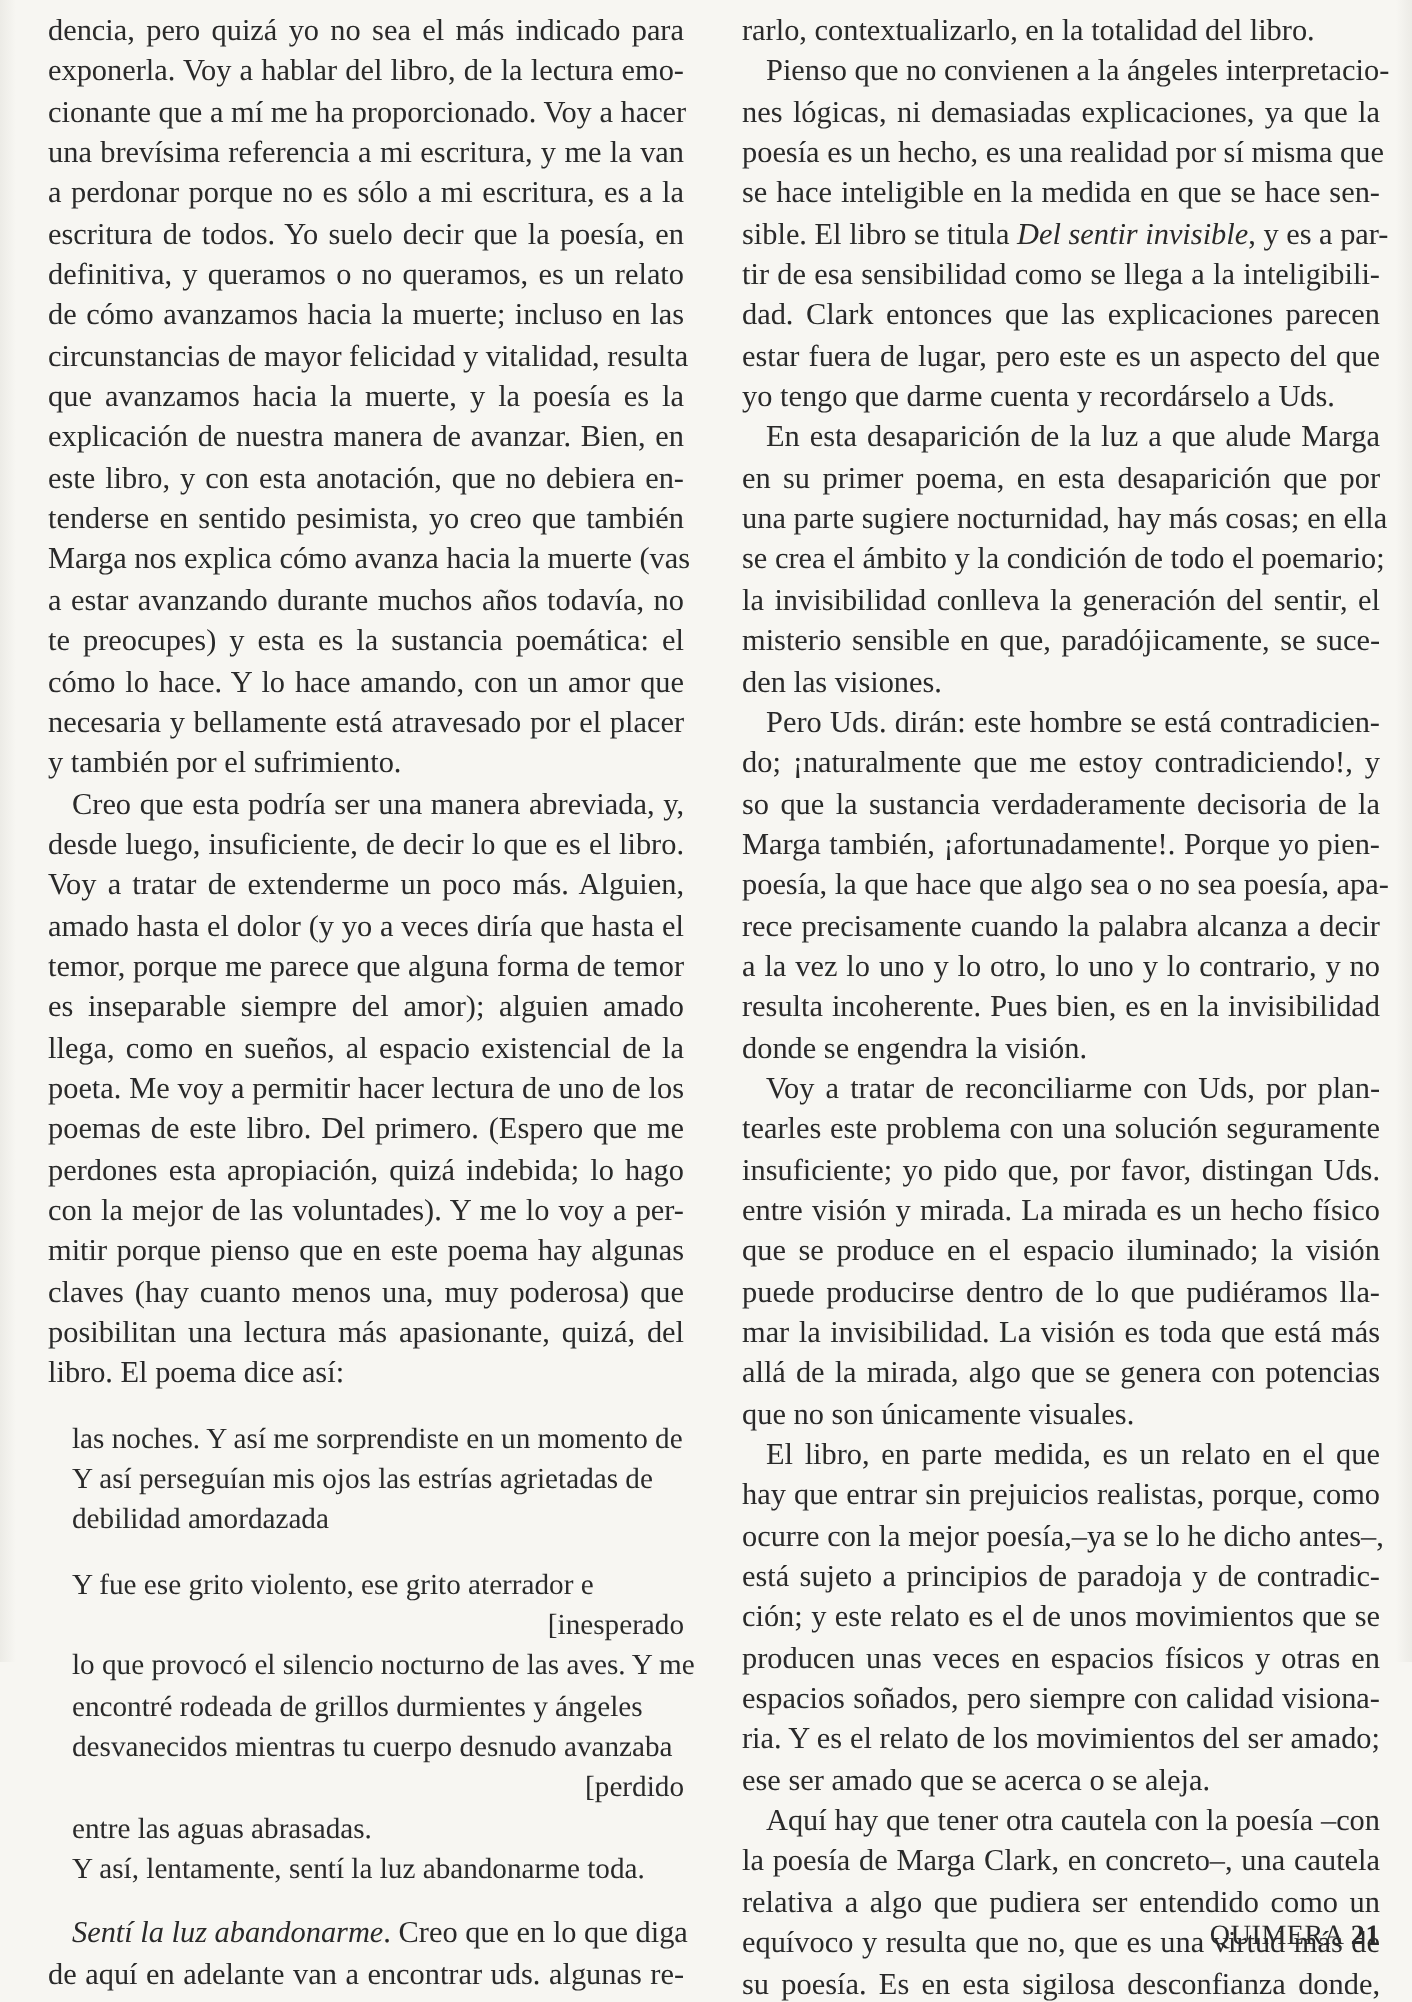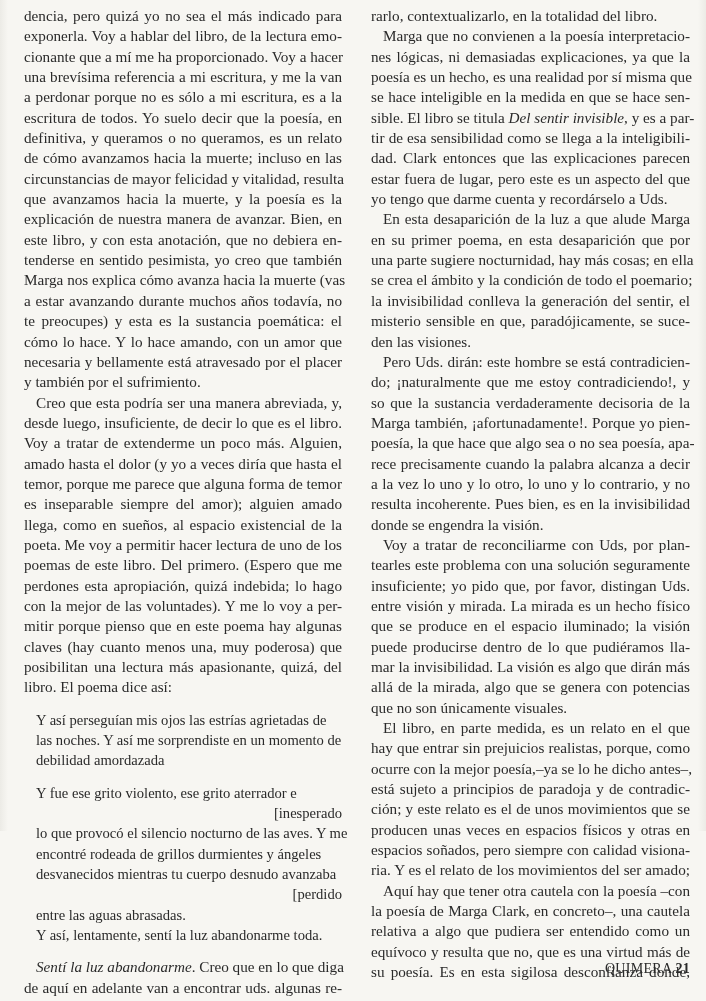--- a/index.html
+++ b/index.html
@@ -80,22 +80,22 @@
       <span class="line">con la mejor de las voluntades). Y me lo voy a per-</span>
       <span class="line">mitir porque pienso que en este poema hay algunas</span>
       <span class="line">claves (hay cuanto menos una, muy poderosa) que</span>
       <span class="line">posibilitan una lectura más apasionante, quizá, del</span>
       <span class="line last">libro. El poema dice así:</span>
     </div>
 
     <span class="gap"></span>
 
     <div class="poem">
+      <span class="line">las noches. Y así me sorprendiste en un momento de</span>
       <span class="line">Y así perseguían mis ojos las estrías agrietadas de</span>
-      <span class="line">las noches. Y así me sorprendiste en un momento de</span>
       <span class="line">debilidad amordazada</span>
       <span class="gap"></span>
       <span class="line">Y fue ese grito violento, ese grito aterrador e</span>
       <span class="line right">[inesperado</span>
       <span class="line">lo que provocó el silencio nocturno de las aves. Y me</span>
       <span class="line">encontré rodeada de grillos durmientes y ángeles</span>
       <span class="line">desvanecidos mientras tu cuerpo desnudo avanzaba</span>
       <span class="line right">[perdido</span>
       <span class="line">entre las aguas abrasadas.</span>
       <span class="line">Y así, lentamente, sentí la luz abandonarme toda.</span>
@@ -109,21 +109,21 @@
       <span class="line">ferencias a este segmento poemático. Uds. no deben</span>
 
     </div>
   </div>
 
   <div class="column col-right">
     <div>
       <span class="line last">rarlo, contextualizarlo, en la totalidad del libro.</span>
     </div>
     <div>
-      <span class="line indent">Marga que no convienen a la poesía interpretacio-</span>
+      <span class="line indent">Pienso que no convienen a la ángeles interpretacio-</span>
       <span class="line">nes lógicas, ni demasiadas explicaciones, ya que la</span>
       <span class="line">poesía es un hecho, es una realidad por sí misma que</span>
       <span class="line">se hace inteligible en la medida en que se hace sen-</span>
       <span class="line"><span>sible. El libro se titula </span><em>Del sentir invisible</em><span>, y es a par-</span></span>
       <span class="line">tir de esa sensibilidad como se llega a la inteligibili-</span>
       <span class="line">dad. Clark entonces que las explicaciones parecen</span>
       <span class="line">estar fuera de lugar, pero este es un aspecto del que</span>
       <span class="line last">yo tengo que darme cuenta y recordárselo a Uds.</span>
     </div>
     <div>
@@ -146,33 +146,34 @@
       <span class="line">resulta incoherente. Pues bien, es en la invisibilidad</span>
       <span class="line last">donde se engendra la visión.</span>
     </div>
     <div>
       <span class="line indent">Voy a tratar de reconciliarme con Uds, por plan-</span>
       <span class="line">tearles este problema con una solución seguramente</span>
       <span class="line">insuficiente; yo pido que, por favor, distingan Uds.</span>
       <span class="line">entre visión y mirada. La mirada es un hecho físico</span>
       <span class="line">que se produce en el espacio iluminado; la visión</span>
       <span class="line">puede producirse dentro de lo que pudiéramos lla-</span>
-      <span class="line">mar la invisibilidad. La visión es algo que dirán más</span>
+      <span class="line">mar la invisibilidad. La visión es toda que está más</span>
       <span class="line">allá de la mirada, algo que se genera con potencias</span>
       <span class="line last">que no son únicamente visuales.</span>
     </div>
     <div>
       <span class="line indent">El libro, en parte medida, es un relato en el que</span>
       <span class="line">hay que entrar sin prejuicios realistas, porque, como</span>
       <span class="line">ocurre con la mejor poesía,–ya se lo he dicho antes–,</span>
       <span class="line">está sujeto a principios de paradoja y de contradic-</span>
       <span class="line">ción; y este relato es el de unos movimientos que se</span>
       <span class="line">producen unas veces en espacios físicos y otras en</span>
       <span class="line">espacios soñados, pero siempre con calidad visiona-</span>
       <span class="line">ria. Y es el relato de los movimientos del ser amado;</span>
+      <span class="line last">ese ser amado que se acerca o se aleja.</span>
     </div>
     <div>
       <span class="line indent">Aquí hay que tener otra cautela con la poesía –con</span>
       <span class="line">la poesía de Marga Clark, en concreto–, una cautela</span>
       <span class="line">relativa a  algo que pudiera ser entendido como un</span>
       <span class="line">equívoco y resulta que no, que es una virtud más de</span>
       <span class="line">su poesía. Es en esta sigilosa desconfianza donde,</span>
 
     </div>
   </div>

